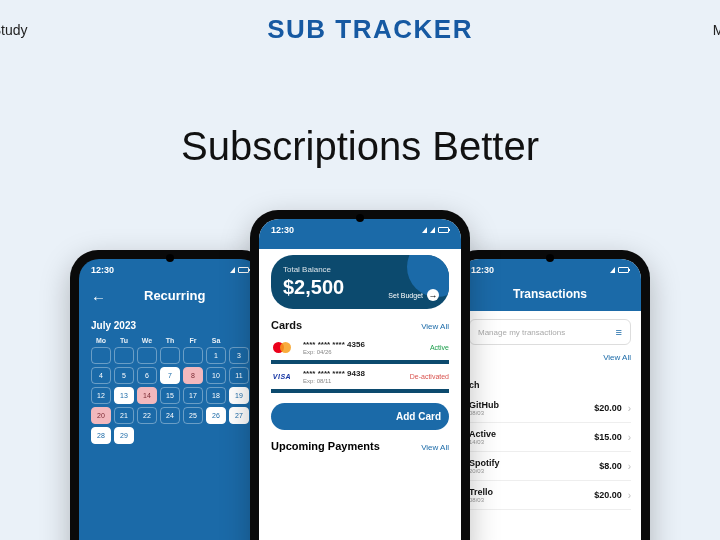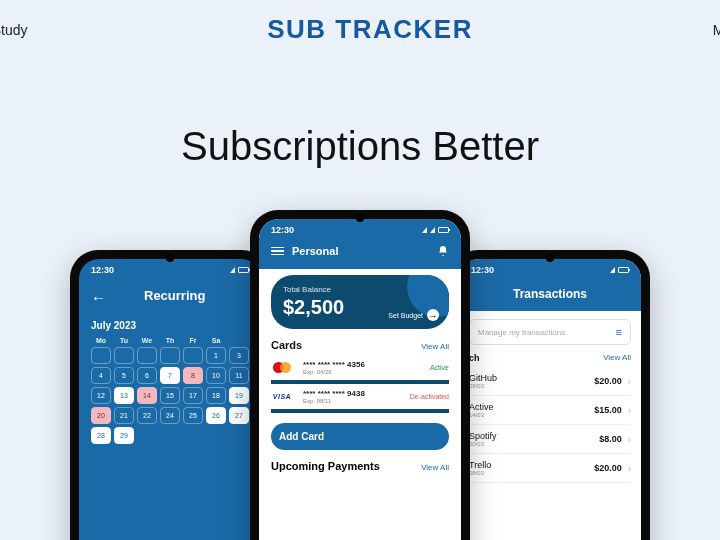--- a/index.html
+++ b/index.html
@@ -63,37 +63,37 @@
   .mc { position:relative; width:18px; height:11px; }
   .mc::before, .mc::after { content:''; position:absolute; width:11px; height:11px; border-radius:50%; top:0; }
   .mc::before { background:#eb001b; left:0; }
   .mc::after { background:#f79e1b; right:0; opacity:0.85; }
   .visa { font-size:7px; font-weight:900; font-style:italic; color:#1434a4; letter-spacing:0.5px;}
   .cnum { font-size:8px; color:#222; font-weight:600;}
   .cexp { font-size:6px; color:#888; }
   .cstat { font-size:7px; margin-left:auto; }
   .active { color:#1a9d4a; }
   .deact { color:#d9534f; }
-  .addcard { background:#1b6aa8; color:#fff; border-radius:18px; text-align:left; padding:8px; font-size:10px; font-weight:600; margin:10px 0; }
+  .addcard { background:#1b6aa8; color:#fff; border-radius:18px; text-align:right; padding:8px; font-size:10px; font-weight:600; margin:10px 0; }
   .upay-h { display:flex; justify-content:space-between; align-items:baseline; margin-top:4px;}
   .upay-h .t { font-size:11px; font-weight:700; }
   .upay-h .va { font-size:8px; color:#1b6aa8; }
 
   
   .phone-right .screen { background:#fff; }
   .topbar-r { background:#1b6aa8; }
   .appbar-r { text-align:center; padding:6px 0 10px; color:#fff; font-size:12px; font-weight:700; }
   .search { margin:8px 10px; border:1px solid #ddd; border-radius:6px; padding:6px 8px; font-size:8px; color:#aaa; display:flex; justify-content:space-between; align-items:center; }
   .filt { color:#1b6aa8; font-size:11px; }
   .txsec { padding: 0 10px; }
   .txsec-h { display:flex; justify-content:space-between; font-size:9px; margin:2px 0 4px; }
-  .txsec-h .mo { font-weight:700; color:#111; }
+  .txsec-h .mo { font-weight:700; color:#111;margin-top:27px; }
   .txsec-h .va { color:#1b6aa8; font-size:8px; }
   .txrow { display:flex; align-items:center; padding:6px 0; border-bottom:1px solid #eee; }
-  .txname { font-size:9px; font-weight:400; color:#111; }
+  .txname { font-size:9px; font-weight:700; color:#111; }
   .txdate { font-size:6px; color:#999; }
   .txamt { margin-left:auto; font-size:9px; font-weight:700; color:#111; }
   .chev { margin-left:6px; color:#bbb; font-size:10px; }
 </style>
 </head>
 <body>
 
 <div class="header">
   <div class="header-left">e Study</div>
   <div class="brand">SUB TRACKER</div>
@@ -174,33 +174,20 @@
     <div class="screen">
       <div class="topbar-c">
         <div class="statusbar light">
           <span>12:30</span>
           <span class="icons">
               <span class="tri"></span>
               <span class="tri"></span>
               <span class="batt"></span>
             </span>
         </div>
-        <div class="appbar-c">
-          <div style="display:flex;align-items:center;gap:8px;">
-            <div class="hamb">
-                <span></span>
-                <span></span>
-                <span></span>
-              </div>
-            <span class="ttl">Personal</span>
-          </div>
-          <svg class="bell" viewBox="0 0 24 24" fill="currentColor">
-              <path d="M12 2a6 6 0 00-6 6v4l-2 3h16l-2-3V8a6 6 0 00-6-6zm0 20a2 2 0 002-2h-4a2 2 0 002 2z"></path>
-            </svg>
-        </div>
       </div>
       <div class="balance">
         <div class="bal-lbl">Total Balance</div>
         <div class="bal-amt">$2,500</div>
         <div class="setb">
           <span>Set Budget</span>
           <span class="circ">→</span>
         </div>
       </div>
       <div class="section">

